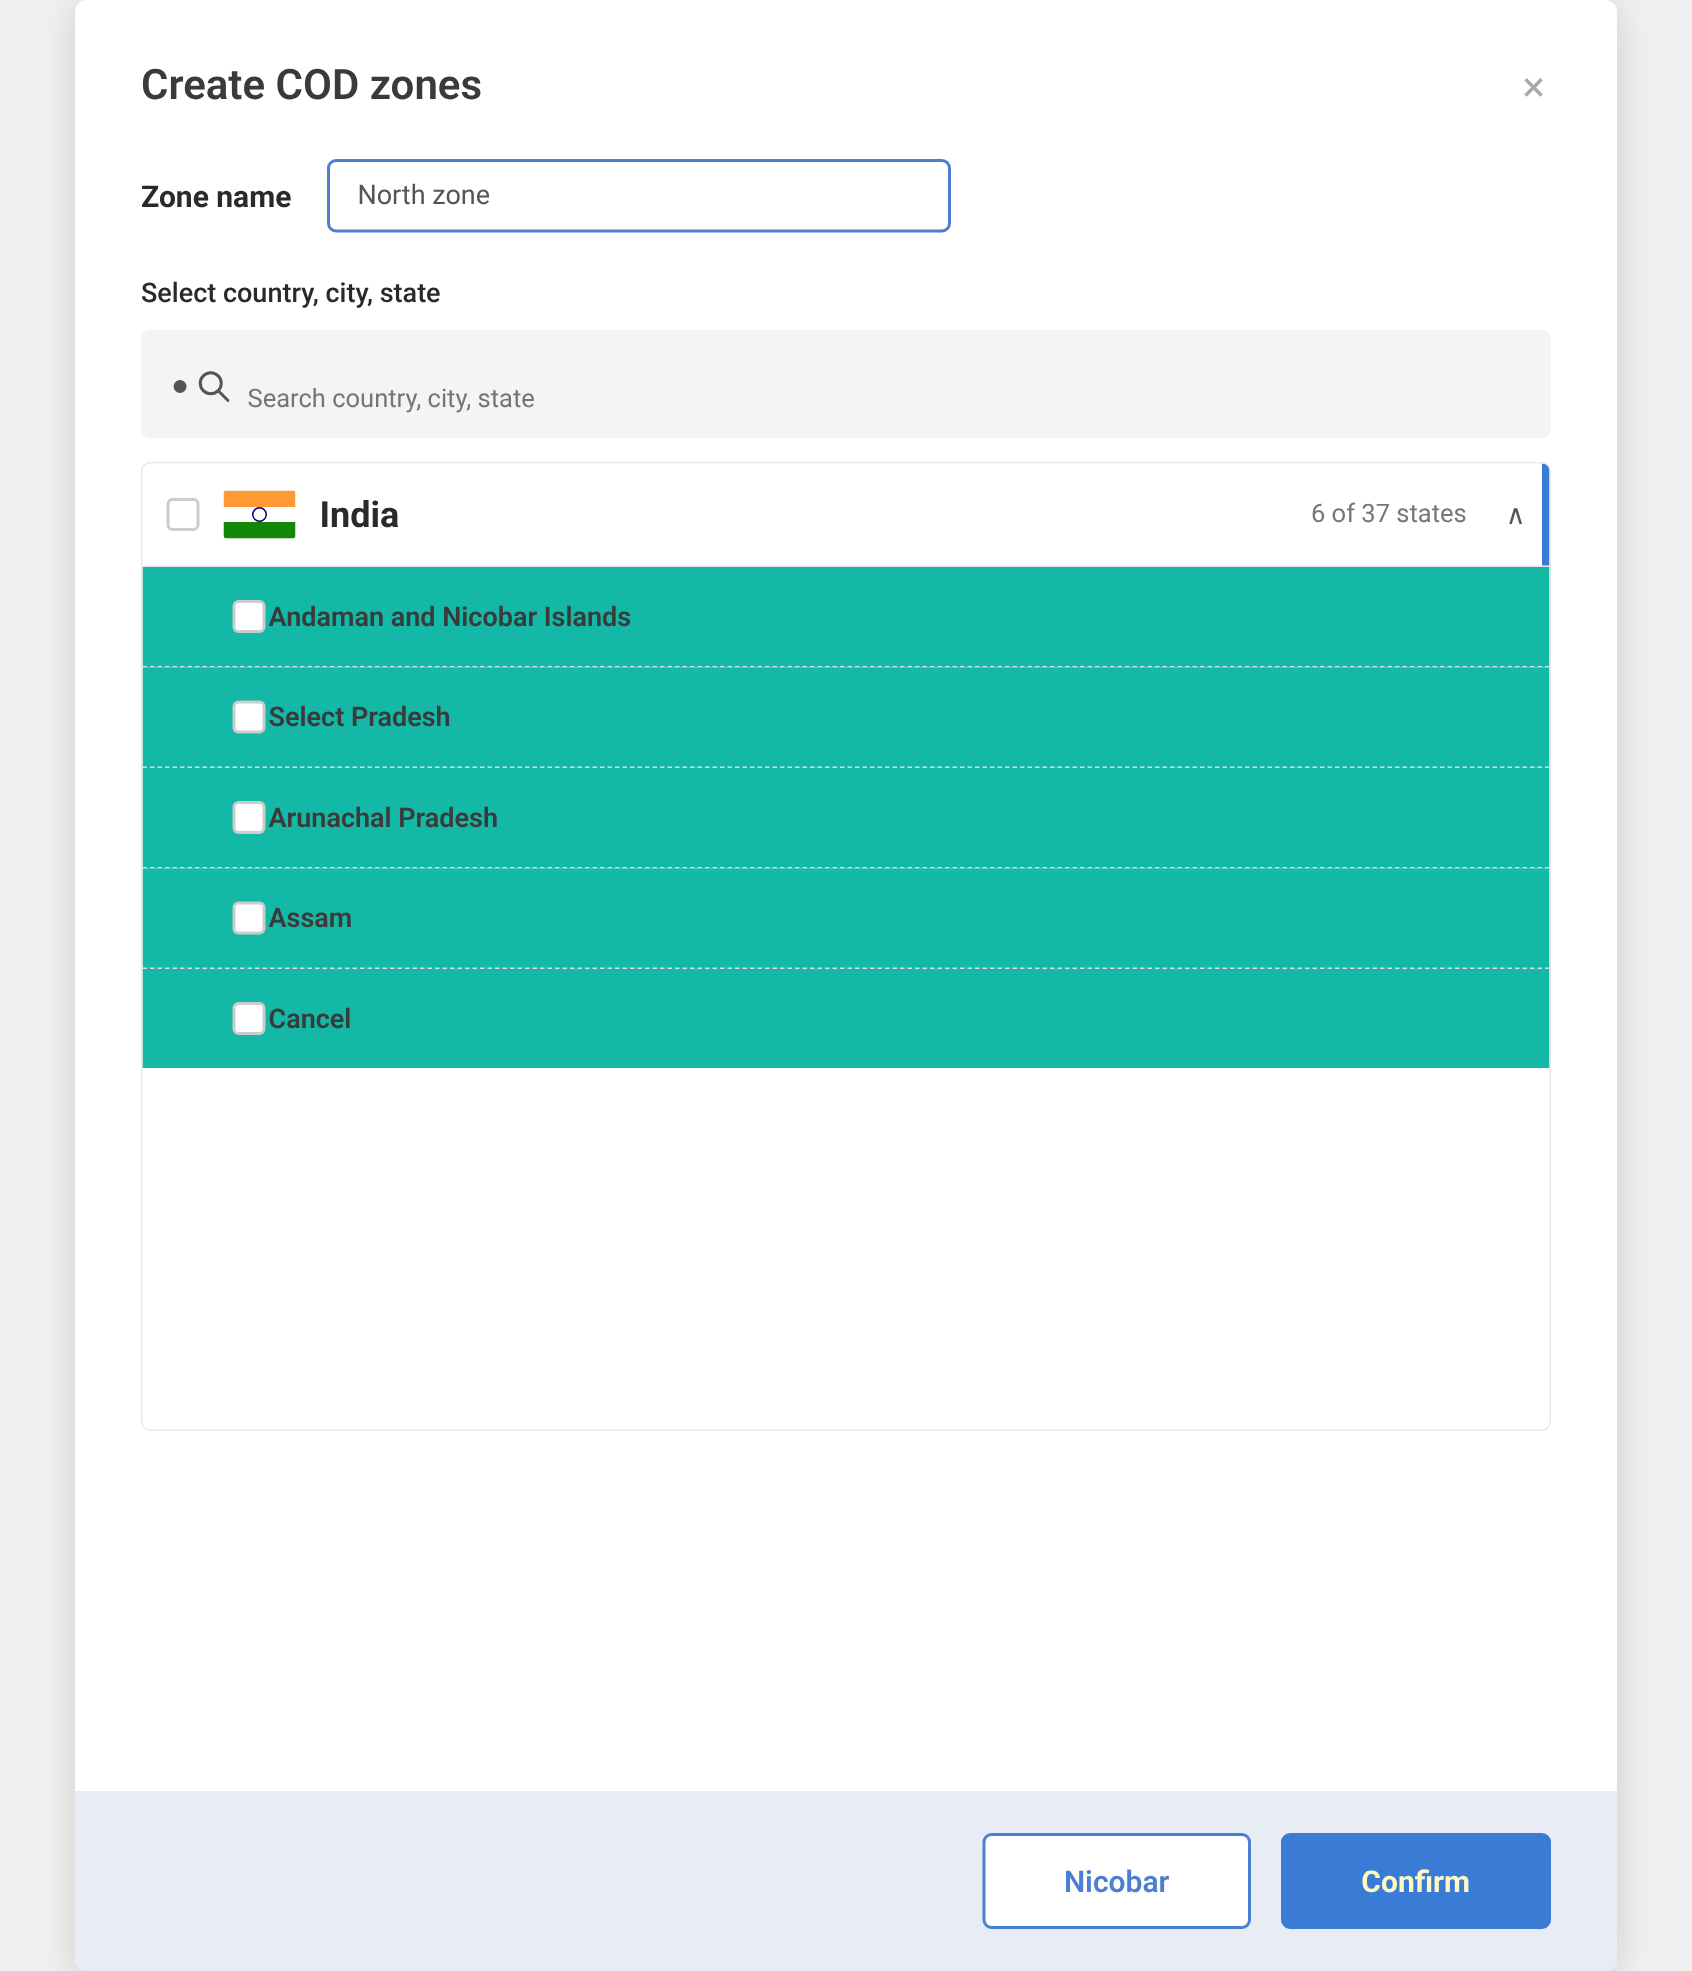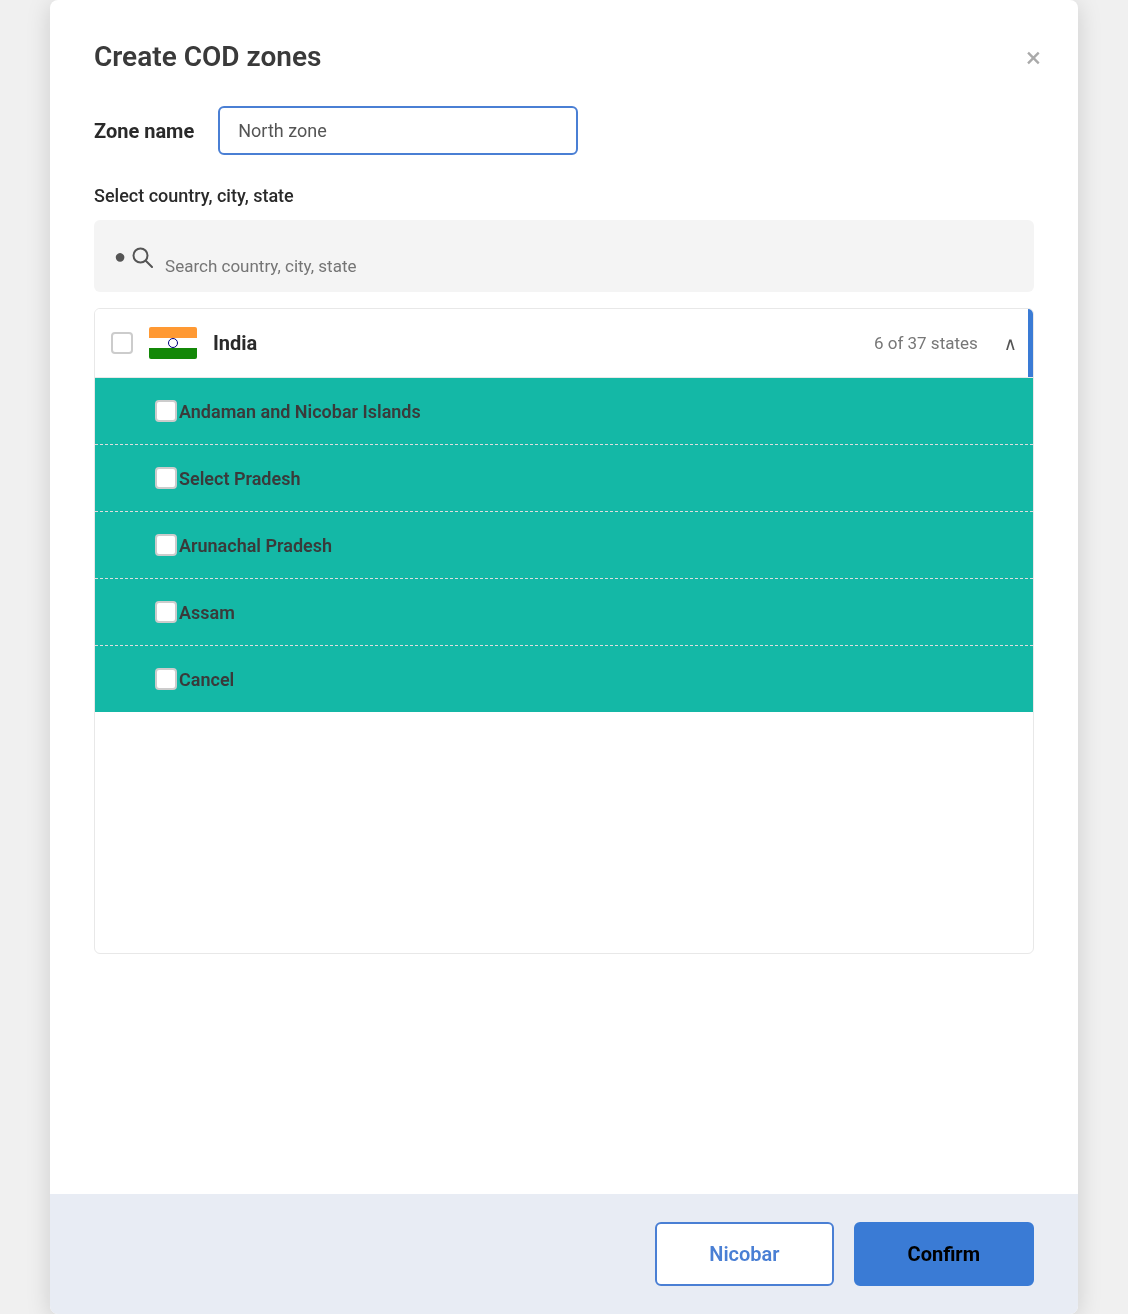--- a/index.html
+++ b/index.html
@@ -22,21 +22,21 @@
       width: 1028px;
       min-height: 1314px;
       border-radius: 8px;
       position: relative;
       display: flex;
       flex-direction: column;
       box-shadow: 0 4px 24px rgba(0,0,0,0.15);
     }
 
     .modal-header {
-      padding: 40px 33px 20px 44px;
+      padding: 40px 44px 20px 44px;
       display: flex;
       justify-content: space-between;
       align-items: flex-start;
     }
 
     .modal-title {
       font-size: 28px;
       font-weight: 600;
       color: #3a3a3a;
     }
@@ -64,21 +64,21 @@
       color: #2a2a2a;
       white-space: nowrap;
     }
 
     .zone-name-input {
       border: 2px solid #4a7fd4;
       border-radius: 6px;
       padding: 12px 18px;
       font-size: 18px;
       color: #555555;
-      width: 360px;
+      width: 416px;
       outline: none;
     }
 
     .select-label {
       padding: 0 44px 14px 44px;
       font-size: 18px;
       color: #2a2a2a;
       font-weight: 500;
     }
 
@@ -175,21 +175,21 @@
 
     .flag-chakra {
       width: 10px;
       height: 10px;
       border: 1.5px solid #000080;
       border-radius: 50%;
       position: relative;
     }
 
     .country-name {
-      font-size: 20px;
+      font-size: 24px;
       font-weight: 700;
       color: #2a2a2a;
       flex: 1;
     }
 
     .states-count {
       font-size: 17px;
       color: #777777;
       margin-right: 10px;
     }
@@ -235,21 +235,21 @@
       padding: 18px 52px;
       font-size: 20px;
       font-weight: 600;
       border-radius: 6px;
       cursor: pointer;
     }
 
     .confirm-button {
       background: #3a7bd5;
       border: 2px solid #3a7bd5;
-      color: #000000;
+      color: #fef9c3;
       padding: 18px 52px;
       font-size: 20px;
       font-weight: 700;
       border-radius: 6px;
       cursor: pointer;
     }
   </style>
 </head>
 <body>
 

